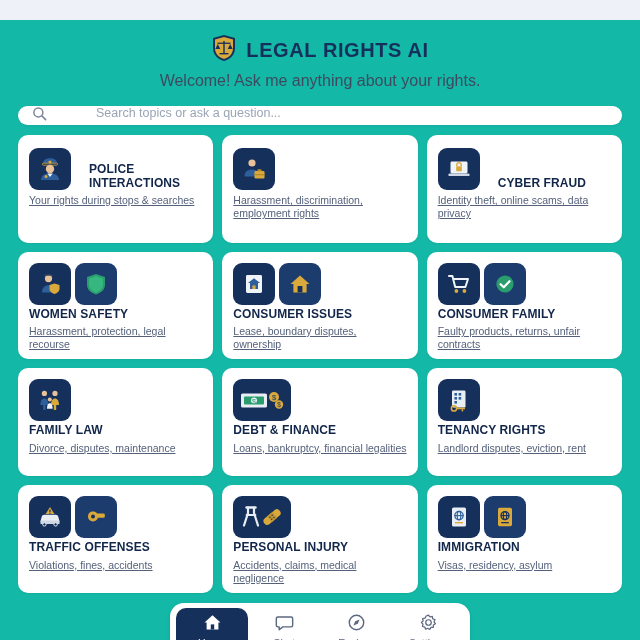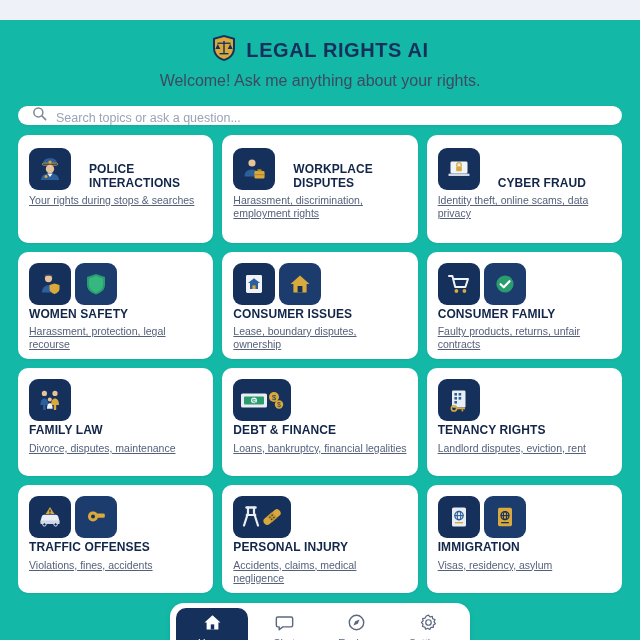--- a/index.html
+++ b/index.html
@@ -41,23 +41,24 @@
     color: #3d4a60;
   }
 
   
   .search-wrap {
     margin: 8px 18px 10px 18px;
     height: 34px;
     background: #ffffff;
     border-radius: 17px;
     display: flex;
-    align-items: flex-end;
+    align-items: flex-start;
     padding: 0 14px;
     box-shadow: 0 1px 2px rgba(20,40,80,0.08);
+    gap: 40px;
   }
   .search-input {
     flex: 1;
     border: none;
     outline: none;
     font-size: 12.5px;
     color: #2b3648;
     font-family: "Liberation Sans", sans-serif;
     background: transparent;
     margin-left: 9px;
@@ -213,21 +214,20 @@
       <div class="card-head">
         <div class="tile">
           <svg width="26" height="26" viewBox="0 0 26 26">
             <circle cx="11" cy="7" r="3.6" fill="#e8c39a"></circle>
             <path d="M3.5 20.5 C3.5 15.6 7 13.6 11 13.6 C15 13.6 18.5 15.6 18.5 20.5 Z" fill="#2d5f9a"></path>
             <rect x="13.5" y="15" width="10" height="7.4" rx="1.2" fill="#d9a93c"></rect>
             <rect x="16.4" y="13.2" width="4.2" height="2.2" rx="0.8" fill="#b98b28"></rect>
             <rect x="13.5" y="18" width="10" height="1.3" fill="#b98b28"></rect>
           </svg>
         </div>
-        <div class="card-title">WORKPLACE DISPUTES</div>
       </div>
       <div class="card-desc">Harassment, discrimination, employment rights</div>
     </div>
 
     <div class="card inline">
       <div class="card-head">
         <div class="tile">
           <svg width="26" height="26" viewBox="0 0 26 26">
             <rect x="4.5" y="5.5" width="17" height="12" rx="1.4" fill="#f0f3f8"></rect>
             <rect x="2.4" y="17.5" width="21.2" height="2.6" rx="1.2" fill="#cfd7e4"></rect>

